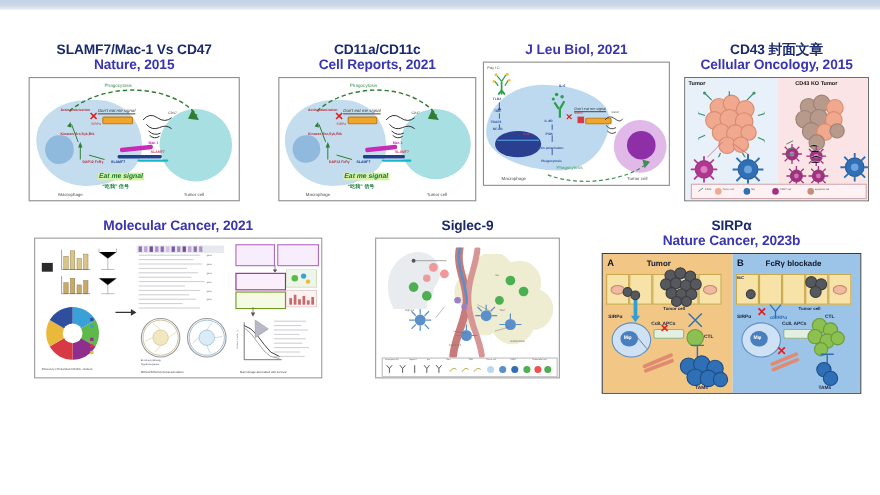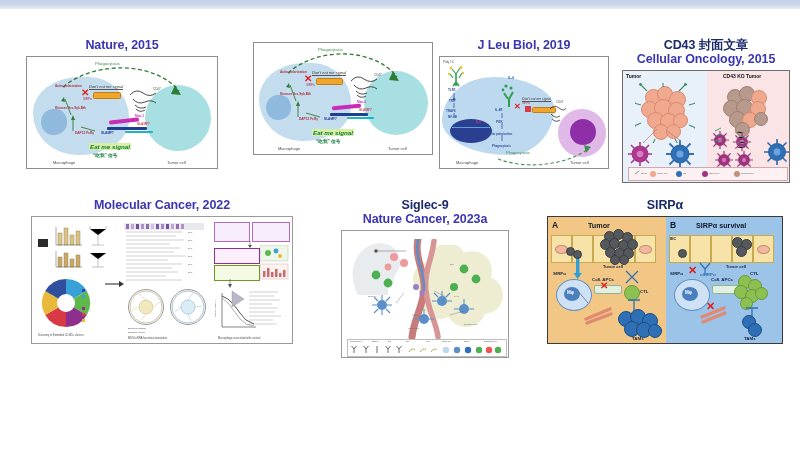--- a/index.html
+++ b/index.html
@@ -87,20 +87,21 @@
 </style>
 </head>
 <body>
 
 <div id="slide">
 
   <div class="top-band"></div>
 
   <div class="panel" style="left:18px;top:38px;width:208px;">
     <div class="ttl">
+      <span class="l1">SLAMF7/Mac-1 Vs CD47</span>
       <span class="l2">Nature, 2015</span>
     </div>
     <div class="fig" style="margin-top:4px;width:192px;height:113px;margin-left:8px;">
 
       <div class="tumorcell" style="left:118px;top:28px;width:66px;height:66px;background:#a8dfe2;"></div>
 
       <div class="macro" style="left:6px;top:20px;width:96px;height:78px;"></div>
       <div class="nucleus" style="left:14px;top:52px;width:26px;height:26px;"></div>
 
       <svg class="abs" style="left:0;top:4px;" width="192" height="50">
@@ -141,20 +142,24 @@
       </svg>
 
       <div class="p12-eat" style="left:62px;top:86px;">Eat me signal</div>
       <div class="p12-cn" style="left:66px;top:96px;">“吃我” 信号</div>
       <div class="lbl" style="left:26px;top:104px;font-size:4px;">Macrophage</div>
       <div class="lbl" style="left:140px;top:104px;font-size:4px;">Tumor cell</div>
     </div>
   </div>
 
   <div class="panel" style="left:248px;top:38px;width:190px;">
+    <div class="ttl">
+      <span class="l1">CD11a/CD11c</span>
+      <span class="l2">Cell Reports, 2021</span>
+    </div>
     <div class="fig" style="margin-top:4px;width:180px;height:113px;margin-left:5px;">
       <div class="tumorcell" style="left:110px;top:28px;width:64px;height:64px;background:#a8dfe2;"></div>
       <div class="macro" style="left:5px;top:20px;width:92px;height:78px;"></div>
       <div class="nucleus" style="left:12px;top:52px;width:25px;height:25px;"></div>
       <svg class="abs" style="left:0;top:4px;" width="180" height="50">
         <path d="M34 26 C 66 -2, 122 2, 143 30" stroke="#2e7d32" stroke-width="1.3" fill="none" stroke-dasharray="4,2.6"></path>
         <path d="M139 24 L145 34 L135 33 Z" fill="#2e7d32"></path>
       </svg>
       <div class="lbl" style="left:64px;top:5px;font-size:4.2px;color:#3f8f52;">Phagocytosis</div>
       <div class="dont" style="left:58px;top:27px;">Don't eat me signal</div>
@@ -186,21 +191,21 @@
       </svg>
       <div class="p12-eat" style="left:58px;top:86px;">Eat me signal</div>
       <div class="p12-cn" style="left:62px;top:96px;">“吃我” 信号</div>
       <div class="lbl" style="left:24px;top:104px;font-size:4px;">Macrophage</div>
       <div class="lbl" style="left:134px;top:104px;font-size:4px;">Tumor cell</div>
     </div>
   </div>
 
   <div class="panel" style="left:434px;top:38px;width:180px;">
     <div class="ttl">
-      <span class="l2">J Leu Biol, 2019</span>
+      <span class="l2">J Leu Biol, 2021</span>
     </div>
     <div class="fig" style="margin-top:4px;width:170px;height:113px;margin-left:5px;">
 
       <div class="tumorcell" style="left:118px;top:52px;width:48px;height:48px;background:#e0b9e8;"></div>
       <div class="tumorcell" style="left:130px;top:62px;width:26px;height:26px;background:#8e2fa8;"></div>
 
       <div class="p3-mac" style="left:2px;top:20px;width:112px;height:78px;"></div>
       <div class="nucleus" style="left:10px;top:62px;width:42px;height:24px;background:#2a3f8f;border-radius:50%;"></div>
       <div class="abs" style="left:12px;top:70px;width:38px;height:1.2px;background:#5aa0e0;"></div>
       <div class="lbl-b" style="left:36px;top:64px;color:#e03a7a;font-size:2.8px;">IL-6</div>
@@ -395,21 +400,21 @@
         <div class="lbl" style="left:28px;top:4px;font-size:2.2px;">Tumor cell</div>
         <div class="lbl" style="left:54px;top:4px;font-size:2.2px;">Mφ</div>
         <div class="lbl" style="left:80px;top:4px;font-size:2.2px;">CD8 T cell</div>
         <div class="lbl" style="left:112px;top:4px;font-size:2.2px;">apoptotic cell</div>
       </div>
     </div>
   </div>
 
   <div class="panel" style="left:28px;top:198px;width:268px;">
     <div class="ttl">
-      <span class="l2">Molecular Cancer, 2022</span>
+      <span class="l2">Molecular Cancer, 2021</span>
     </div>
     <div class="fig" style="margin-top:4px;width:262px;height:128px;margin-left:3px;border-color:#9a9a9a;">
 
       <svg class="abs" style="left:4px;top:6px;" width="74" height="48">
         <g fill="#d9c58a" stroke="#8a7340" stroke-width="0.4">
           <rect x="22" y="10" width="4" height="12"></rect>
             <rect x="28" y="5" width="4" height="17"></rect>
           <rect x="34" y="12" width="4" height="10"></rect>
             <rect x="40" y="8" width="4" height="14"></rect>
         </g>
@@ -556,21 +561,20 @@
           </g>
         </svg>
       </div>
       <div class="lbl" style="left:186px;top:121px;font-size:2.6px;">Macrophage associated with survival</div>
     </div>
   </div>
 
   <div class="panel" style="left:330px;top:198px;width:190px;">
     <div class="ttl">
       <span class="l1">Siglec-9</span>
-      <span class="l2">Nature Cancer, 2023a</span>
     </div>
     <div class="fig" style="margin-top:4px;width:168px;height:128px;margin-left:11px;border-color:#9a9a9a;">
 
       <svg class="abs" style="left:4px;top:6px;" width="60" height="62">
         <path d="M12 58 C 4 44, 4 24, 18 12 C 32 1, 52 6, 54 24 C 55 34, 48 36, 48 42
                  C 48 48, 44 48, 42 52 L 42 58 Z" fill="#e9ecef"></path>
         <circle cx="30" cy="14" r="1.8" fill="#555"></circle>
         <line x1="31" y1="14" x2="62" y2="14" stroke="#7a7a7a" stroke-width="0.6"></line>
       </svg>
 
@@ -661,29 +665,30 @@
         <div class="lbl" style="left:94px;top:1px;font-size:1.9px;">Tumor cell</div>
         <div class="lbl" style="left:116px;top:1px;font-size:1.9px;">CD8 T</div>
         <div class="lbl" style="left:136px;top:1px;font-size:1.9px;">Endothelial cell</div>
       </div>
     </div>
   </div>
 
   <div class="panel" style="left:545px;top:198px;width:240px;">
     <div class="ttl">
       <span class="l1">SIRPα</span>
+      <span class="l2">Nature Cancer, 2023b</span>
     </div>
     <div class="fig" style="margin-top:4px;width:236px;height:128px;margin-left:2px;border-color:#3a3a3a;">
       <div class="s-a" style="left:0;top:0;width:118px;height:128px;"></div>
       <div class="s-b" style="left:118px;top:0;width:118px;height:128px;"></div>
 
       <div class="s-ltr" style="left:4px;top:3px;">A</div>
       <div class="s-hdr" style="left:40px;top:4px;">Tumor</div>
       <div class="s-ltr" style="left:122px;top:3px;">B</div>
-      <div class="s-hdr" style="left:148px;top:4px;">SIRPα survival</div>
+      <div class="s-hdr" style="left:148px;top:4px;">FcRγ blockade</div>
 
       <div>
         <div class="epi" style="left:3px;top:18px;width:19px;height:26px;"></div>
         <div class="epi" style="left:24px;top:18px;width:19px;height:26px;"></div>
         <div class="epi" style="left:45px;top:18px;width:19px;height:26px;"></div>
         <div class="epi" style="left:66px;top:18px;width:19px;height:26px;"></div>
         <div class="epi" style="left:87px;top:18px;width:19px;height:26px;"></div>
         <div class="epi-n" style="left:7px;top:28px;width:11px;height:7px;"></div>
         <div class="epi-n" style="left:91px;top:28px;width:11px;height:7px;"></div>
       </div>

